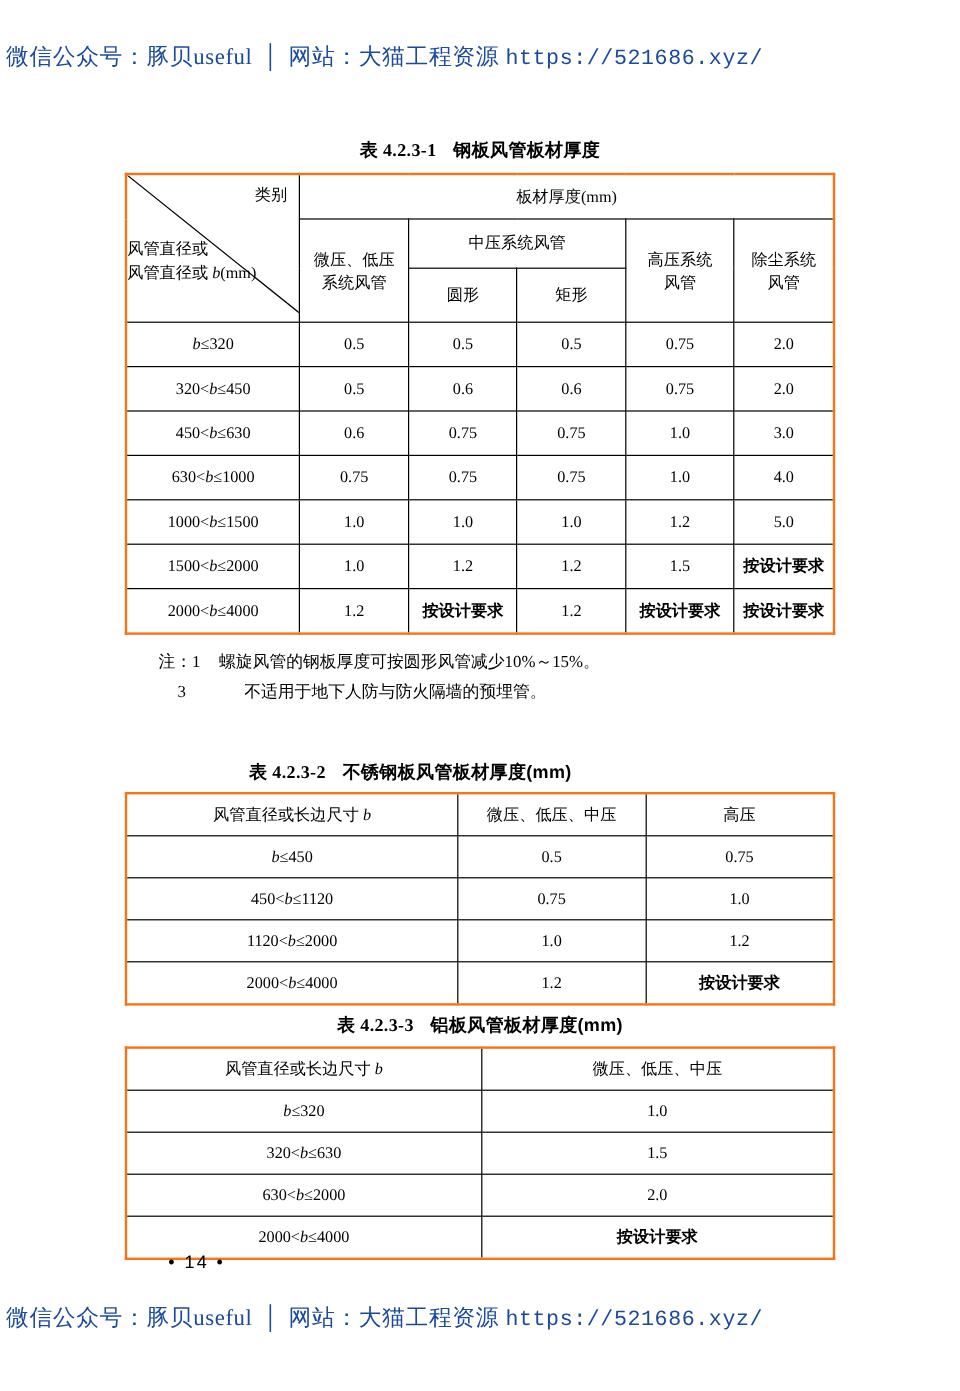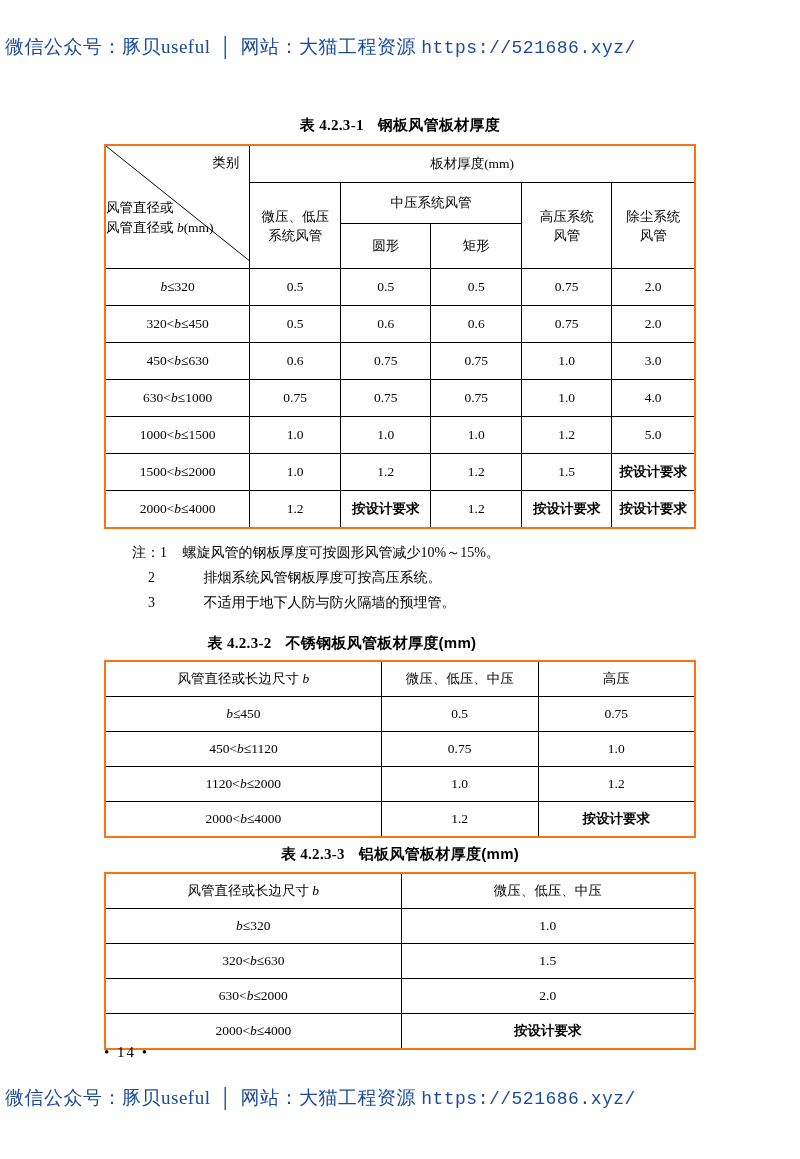--- a/index.html
+++ b/index.html
@@ -147,22 +147,23 @@
 
   .cap1 { position: absolute; left: 0; top: 116px; width: 800px; }
   .cap2 { position: absolute; left: 0; top: 634px; width: 684px; }
   .cap3 { position: absolute; left: 0; top: 845px; width: 800px; }
 
   .page-num {
     position: absolute;
     left: 104px;
     top: 1044px;
     width: 120px;
+    text-align: center;
     font-size: 15px;
-    font-family: Liberation Serif, serif;
+    font-family: Liberation Sans, sans-serif;
     letter-spacing: 2px;
   }
   .bold { font-weight: bold; }
 </style>
 </head>
 <body>
 
 <div class="page">
 
   <div class="banner banner-top">
@@ -259,24 +260,20 @@
     </tr>
   </tbody>
     </table>
 
   <div class="notes">
     <div class="note-line">
       <span class="lbl">注：1</span>
       <span style="display:inline-block;width:12px;"></span><span>螺旋风管的钢板厚度可按圆形风管减少10%～15%。</span>
     </div>
     <div class="note-line">
-      <span class="idx">2</span>
-      <span style="display:inline-block;width:22px;"></span><span>排烟系统风管钢板厚度可按高压系统。</span>
-    </div>
-    <div class="note-line">
       <span class="idx">3</span>
       <span style="display:inline-block;width:22px;"></span><span>不适用于地下人防与防火隔墙的预埋管。</span>
     </div>
   </div>
 
   <div class="caption cap2">
     <span class="num">表 4.2.3-2</span><span class="gap"></span><span>不锈钢板风管板材厚度(mm)</span>
   </div>
 
   <table id="t2" class="outer">

